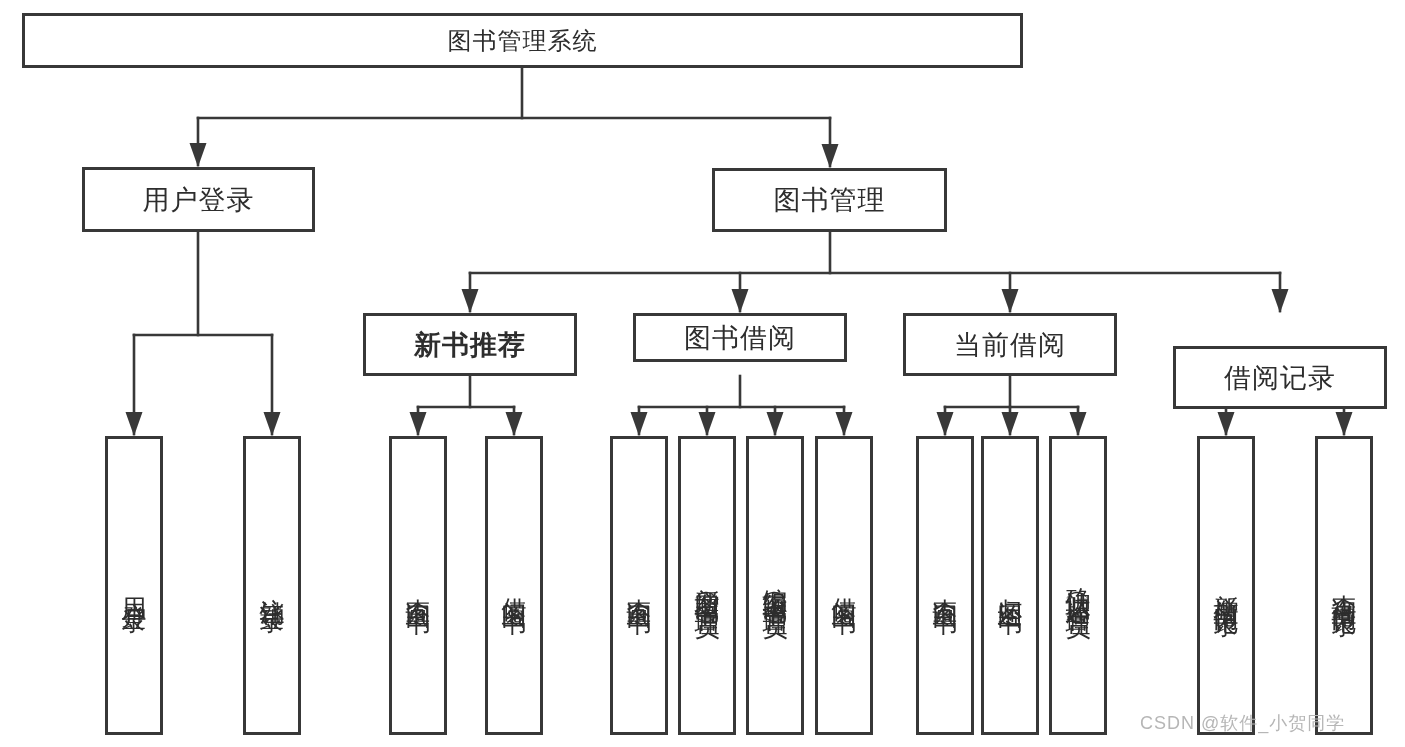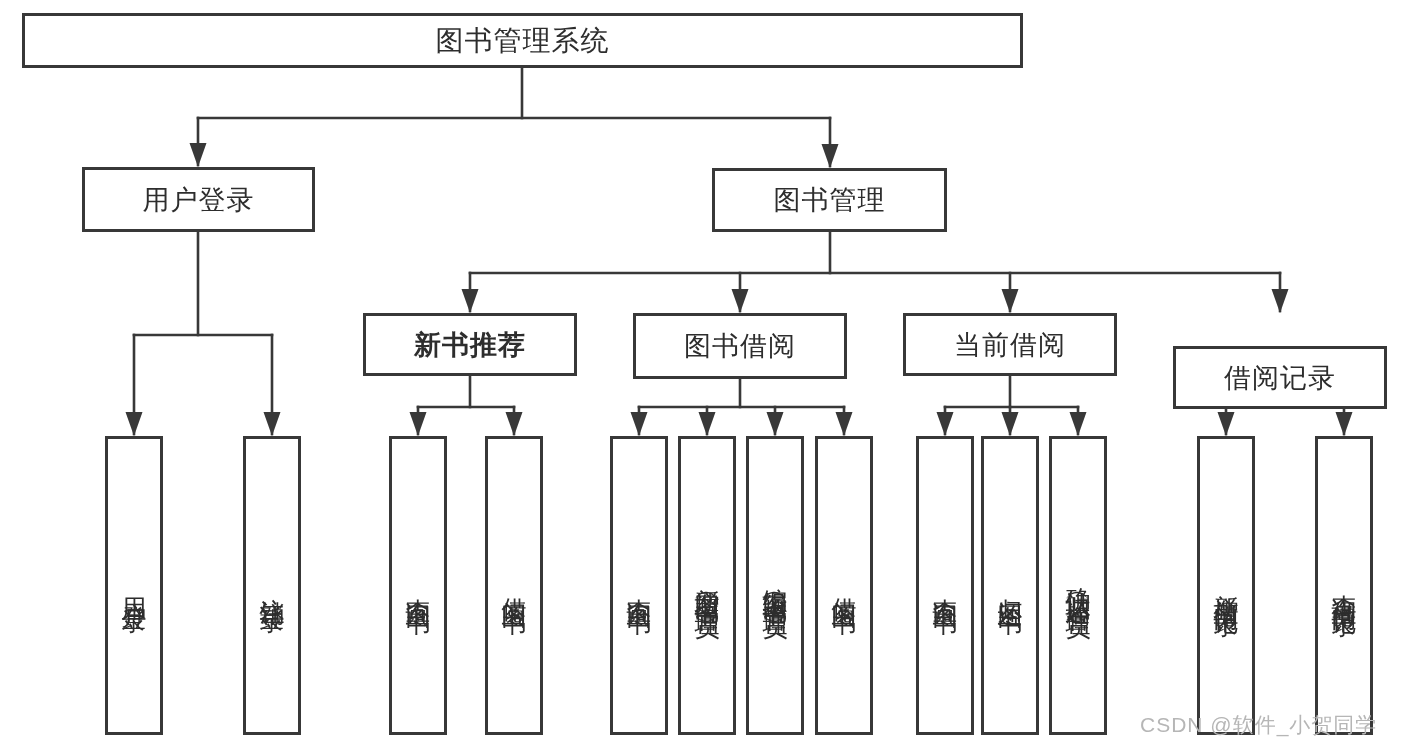--- a/index.html
+++ b/index.html
@@ -30,21 +30,21 @@
     background: #ffffff;
     border: 3px solid var(--box-border);
     color: var(--text);
     display: flex;
     align-items: center;
     justify-content: center;
     z-index: 1;
     font-size: 27px;
     letter-spacing: 1px;
   }
-  .node.root { font-size: 28px; }
+  .node.root { font-size: 24px; }
   .leaf {
     position: absolute;
     width: 58px;
     height: 299px;
     top: 436px;
     background: #ffffff;
     border: 3px solid var(--box-border);
     color: var(--text);
     display: flex;
     align-items: center;
@@ -56,21 +56,21 @@
     letter-spacing: 4px;
     line-height: 1;
     white-space: nowrap;
   }
   .watermark {
     position: absolute;
     left: 1140px;
     top: 711px;
     z-index: 3;
     color: var(--watermark-color);
-    font-size: 21px;
+    font-size: 18px;
     letter-spacing: 1px;
     white-space: nowrap;
   }
 </style>
 </head>
 <body>
 
 <div class="canvas">
 
   <svg class="wires" viewBox="0 0 1405 747" aria-hidden="true">
@@ -138,21 +138,21 @@
       <polygon points="1335.5,412 1352.5,412 1344,436"></polygon>
     </g>
   </svg>
 
   <div class="node root" style="left:22px; top:13px; width:1001px; height:55px;">图书管理系统</div>
 
   <div class="node" style="left:82px; top:167px; width:233px; height:65px;">用户登录</div>
   <div class="node" style="left:712px; top:168px; width:235px; height:64px;">图书管理</div>
 
   <div class="node" style="left:363px; top:313px; width:214px; height:63px;font-weight:bold;">新书推荐</div>
-  <div class="node" style="left:633px; top:313px; width:214px; height:66px;">图书借阅</div>
+  <div class="node" style="left:633px; top:313px; width:214px; height:49px;">图书借阅</div>
   <div class="node" style="left:903px; top:313px; width:214px; height:63px;">当前借阅</div>
   <div class="node" style="left:1173px; top:313px; width:214px; height:63px;margin-top:33px;">借阅记录</div>
 
   <div class="leaf" style="left:105px;">用户登录</div>
   <div class="leaf" style="left:243px;">注销登录</div>
 
   <div class="leaf" style="left:389px;">查询图书</div>
   <div class="leaf" style="left:485px;">借阅图书</div>
 
   <div class="leaf" style="left:610px;">查询图书</div>

